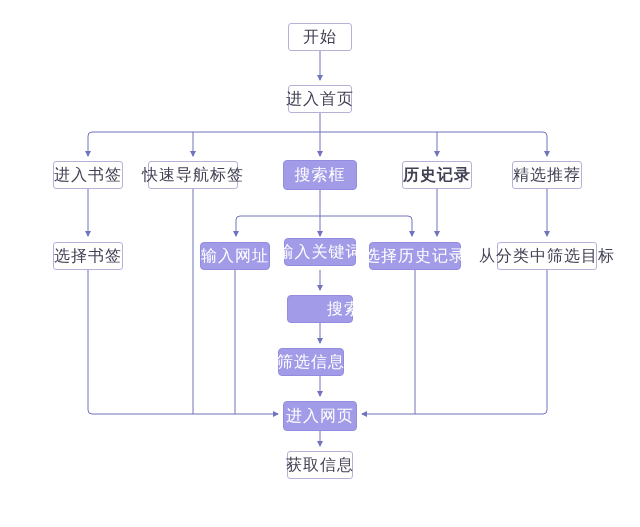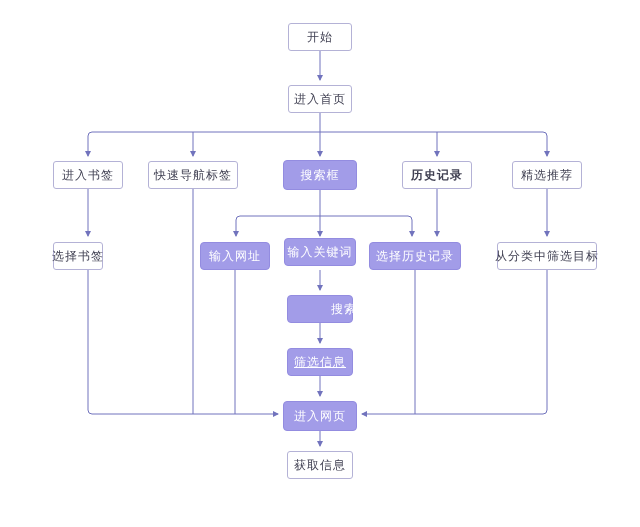--- a/index.html
+++ b/index.html
@@ -28,21 +28,21 @@
   #edges marker path {
     fill: var(--line, #7173bd);
     stroke: none;
   }
   .node {
     position: absolute;
     box-sizing: border-box;
     display: flex;
     align-items: center;
     justify-content: center;
-    font-size: 12px;
+    font-size: 16px;
     line-height: 1;
     white-space: nowrap;
     letter-spacing: 1px;
   }
   .node.plain {
     background: var(--node-bg, #ffffff);
     border: 1px solid var(--node-border, #b4b2d6);
     border-radius: 3px;
     color: var(--text-dark, #414153);
   }
@@ -98,24 +98,24 @@
 
   <div class="node plain" style="left:288px;top:23px;width:64px;height:28px;">开始</div>
   <div class="node plain" style="left:288px;top:85px;width:64px;height:28px;">进入首页</div>
 
   <div class="node plain" style="left:53px;top:161px;width:70px;height:28px;">进入书签</div>
   <div class="node plain" style="left:148px;top:161px;width:90px;height:28px;">快速导航标签</div>
   <div class="node accent" style="left:283px;top:160px;width:74px;height:30px;">搜索框</div>
   <div class="node plain" style="left:402px;top:161px;width:70px;height:28px;font-weight:bold;">历史记录</div>
   <div class="node plain" style="left:512px;top:161px;width:70px;height:28px;">精选推荐</div>
 
-  <div class="node plain" style="left:53px;top:242px;width:50px;height:28px;">选择书签</div>
+  <div class="node plain" style="left:53px;top:242px;width:70px;height:28px;">选择书签</div>
   <div class="node accent" style="left:200px;top:242px;width:70px;height:28px;">输入网址</div>
   <div class="node accent" style="left:284px;top:238px;width:72px;height:28px;">输入关键词</div>
   <div class="node accent" style="left:369px;top:242px;width:92px;height:28px;">选择历史记录</div>
   <div class="node plain" style="left:497px;top:242px;width:100px;height:28px;">从分类中筛选目标</div>
 
   <div class="node accent" style="left:287px;top:295px;width:66px;height:28px;padding-left:48px;">搜索</div>
-  <div class="node accent" style="left:287px;top:348px;width:66px;height:28px;text-decoration:underline;">筛选信息</div>
+  <div class="node accent" style="left:278px;top:348px;width:66px;height:28px;">筛选信息</div>
   <div class="node accent" style="left:283px;top:401px;width:74px;height:30px;">进入网页</div>
   <div class="node plain" style="left:287px;top:451px;width:66px;height:28px;">获取信息</div>
 
 </div>
 
 </body></html>

